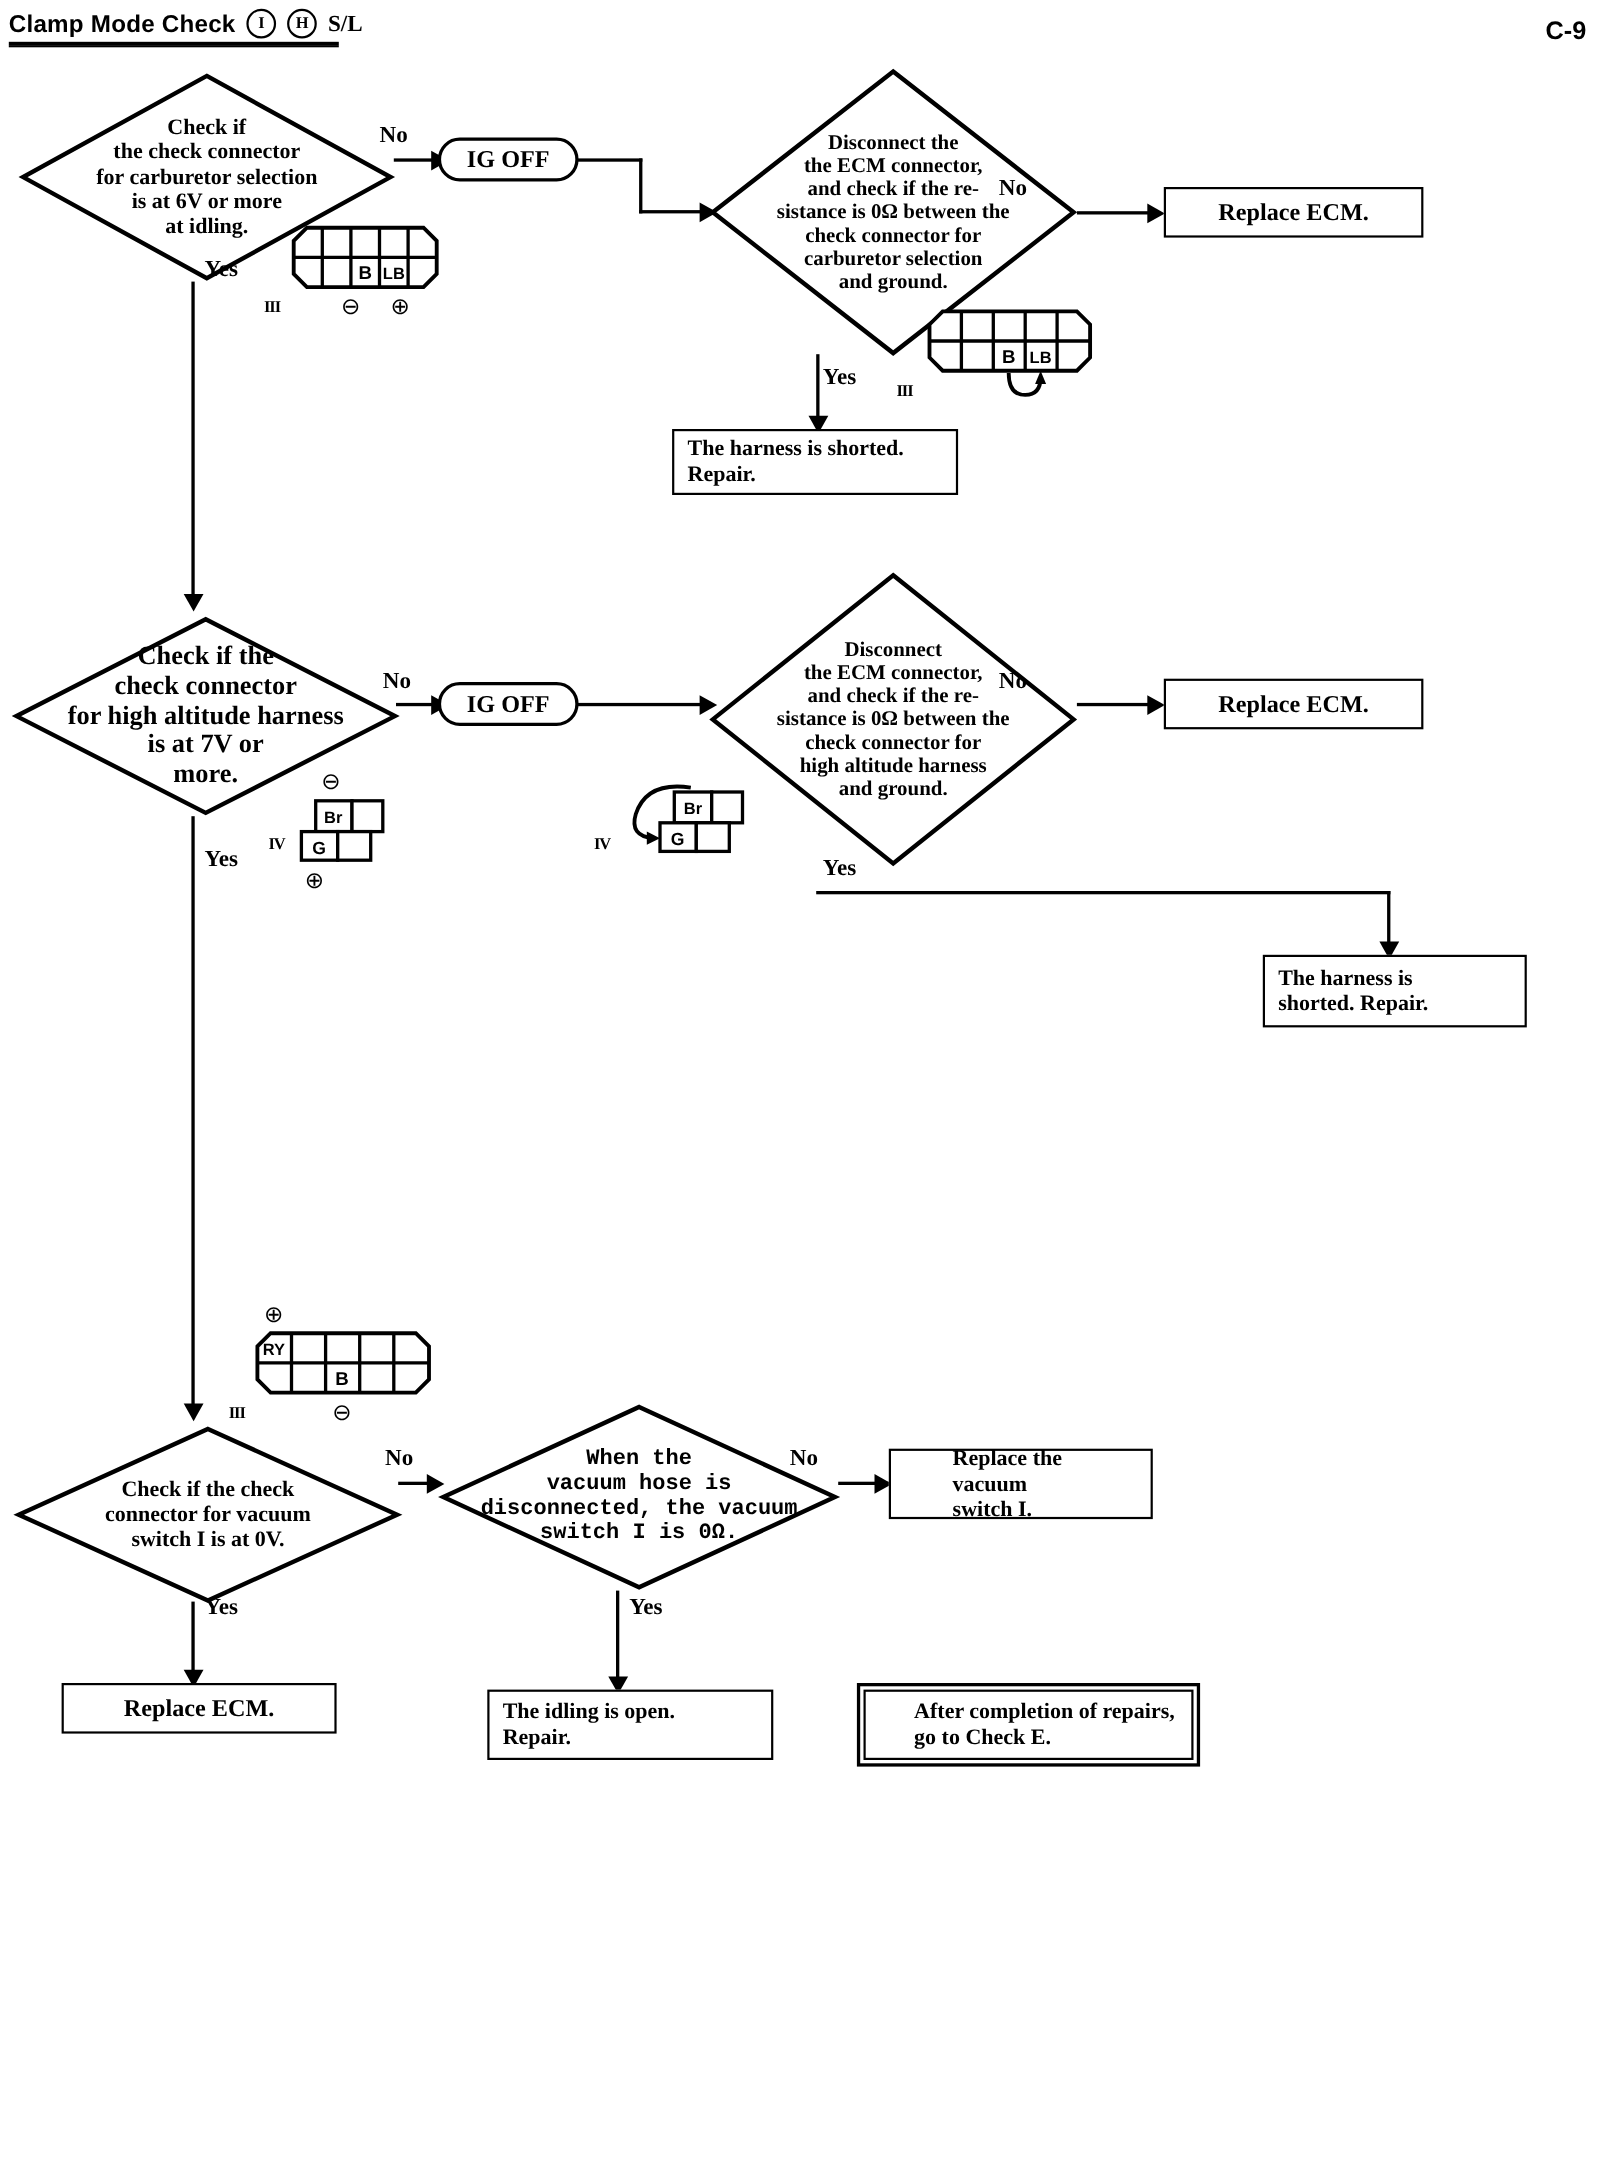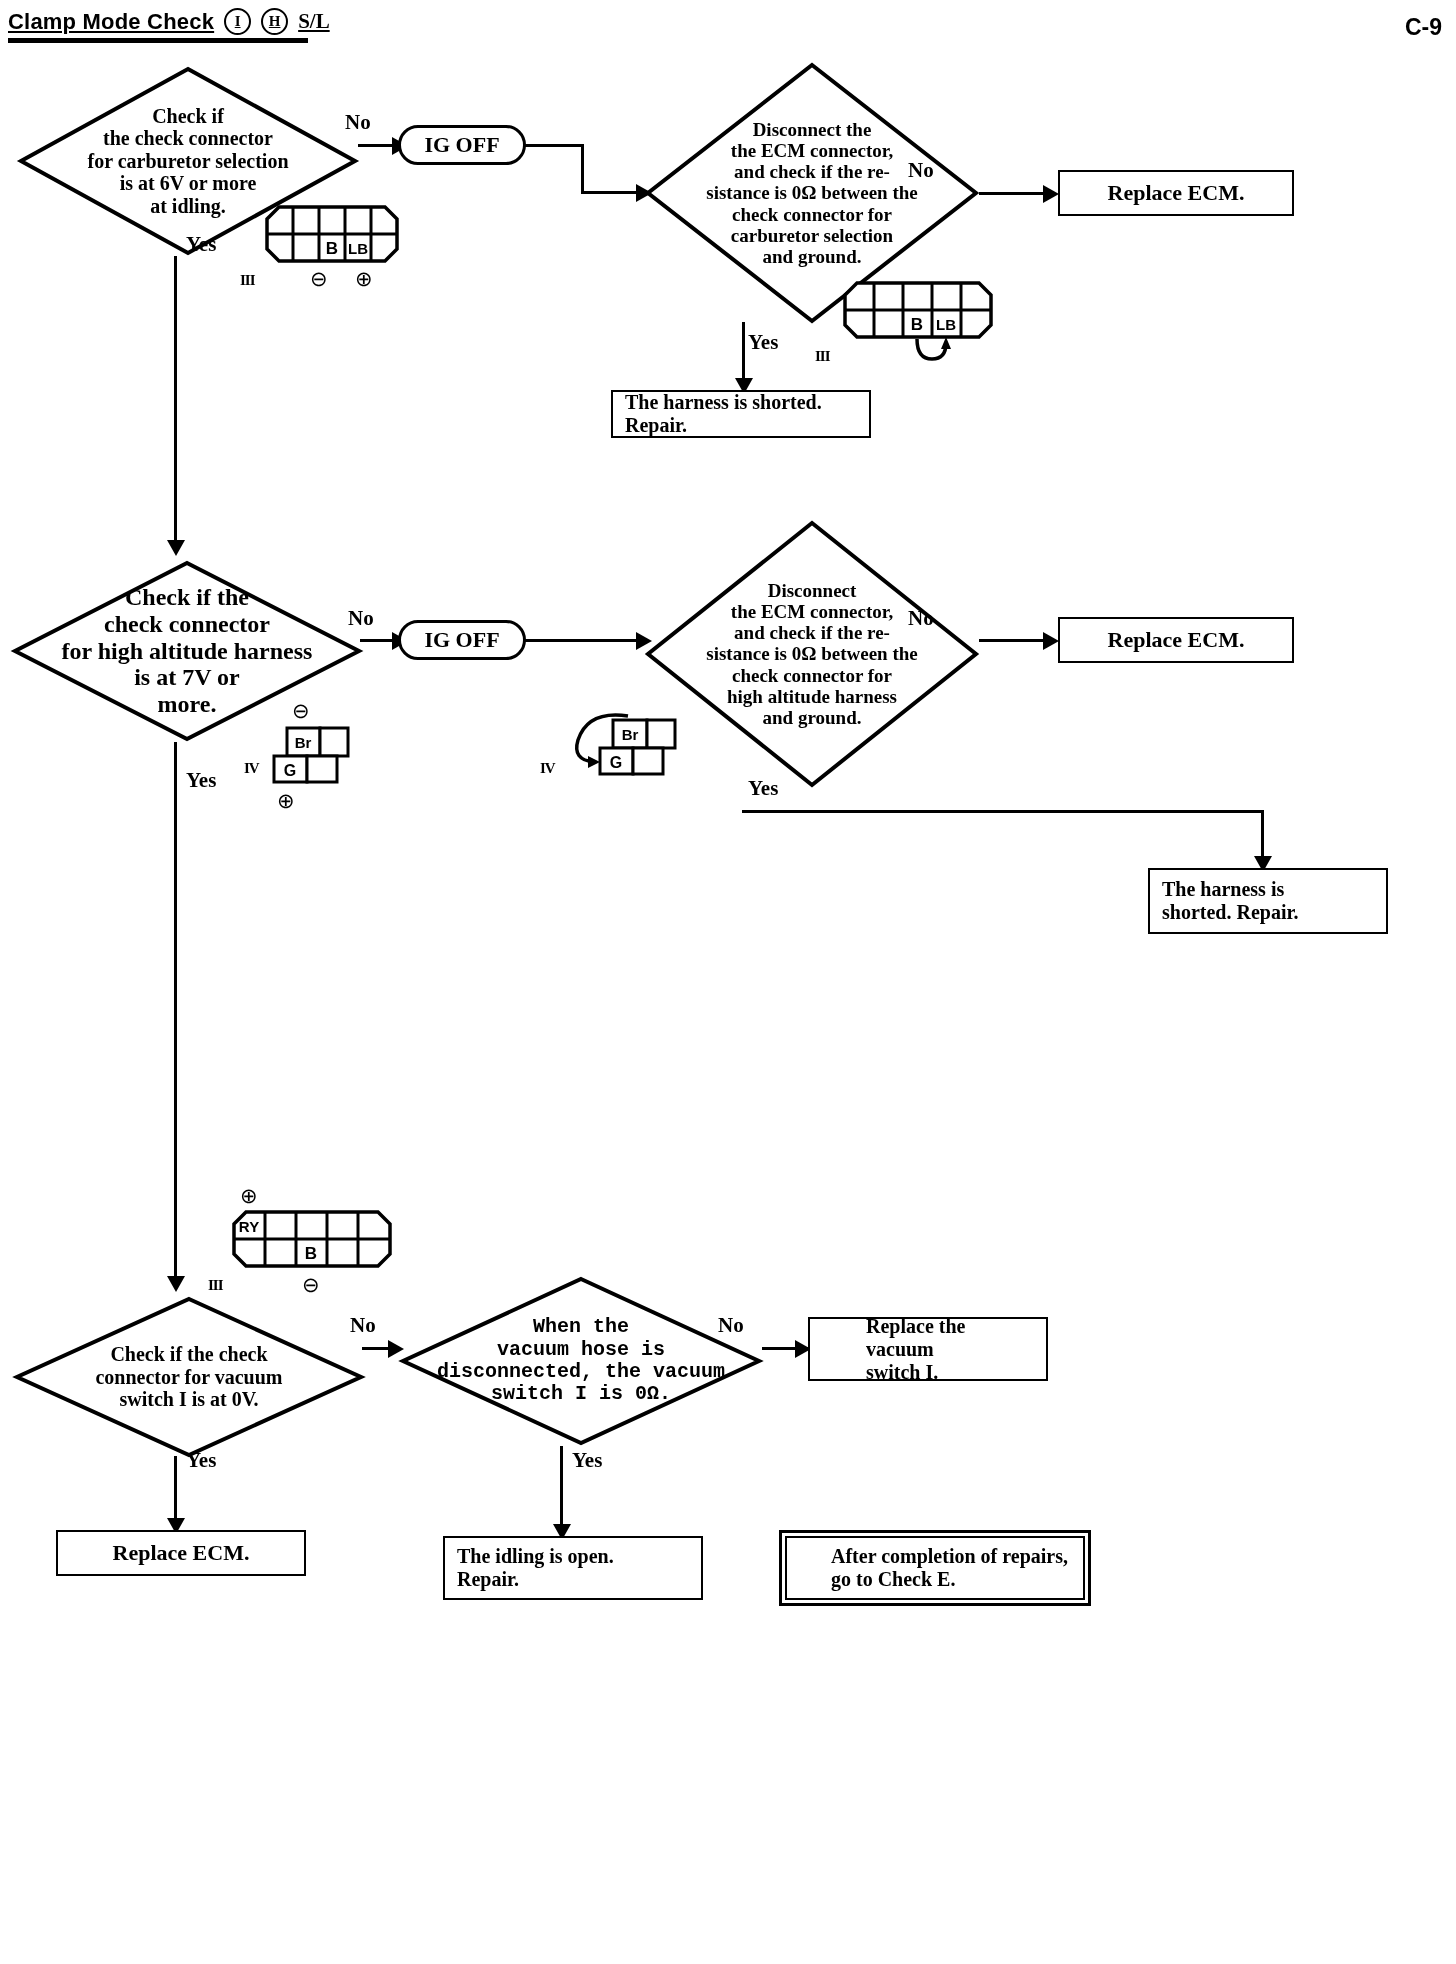--- a/index.html
+++ b/index.html
@@ -4,21 +4,21 @@
 <style>
   html,body{margin:0;padding:0;}
   body{
     width:1456px;height:1964px;background:#fff;
     font-family:"Liberation Serif", serif;
     color:#000;position:relative;overflow:hidden;
   }
   .page{position:absolute;left:0;top:0;width:1456px;height:1964px;}
 
   
-  .hdr{position:absolute;left:8px;top:8px;display:flex;align-items:center;gap:10px;text-decoration:underline;}
+  .hdr{position:absolute;left:8px;top:8px;display:flex;align-items:center;gap:10px;}
   .hdr .t{font-family:"Liberation Sans",sans-serif;font-weight:bold;font-size:22px;letter-spacing:.2px;}
   .circsym{display:inline-flex;align-items:center;justify-content:center;
     width:23px;height:23px;border:2.5px solid #000;border-radius:50%;
     font-family:"Liberation Serif",serif;font-weight:bold;font-size:15px;line-height:1;}
   .hdr .sl{font-family:"Liberation Serif",serif;font-weight:bold;font-size:21px;}
   .hdr-rule{position:absolute;left:8px;top:38px;width:300px;height:0;
     border-top:3px solid #000;border-bottom:2px solid #000;height:4px;box-sizing:border-box;}
   .pageno{position:absolute;right:14px;top:14px;font-family:"Liberation Sans",sans-serif;
     font-weight:bold;font-size:23px;}
 
@@ -111,21 +111,21 @@
   <div class="lbl" style="left:908px;top:158px;">No</div>
   <div class="ln h" style="left:979px;top:192px;width:75px;"></div>
   <div class="arrow r" style="left:1043px;top:185px;"></div>
   <div class="rect center" style="left:1058px;top:170px;width:236px;height:46px;font-size:22px;">
     <span>Replace ECM.</span>
   </div>
 
   <div class="lbl" style="left:748px;top:330px;">Yes</div>
   <div class="ln v" style="left:742px;top:322px;height:62px;"></div>
   <div class="arrow d" style="left:735px;top:378px;"></div>
-  <div class="rect" style="left:611px;top:390px;width:260px;height:48px;font-size:20px;">
+  <div class="rect" style="left:611px;top:390px;width:260px;height:60px;font-size:20px;">
     <span style="white-space:pre-line;">The harness is shorted.
 Repair.</span>
   </div>
 
   <div class="rn" style="left:240px;top:224px;">III</div>
   <div class="conn" style="left:265px;top:205px;">
     <svg width="134" height="58" viewBox="0 0 134 58">
       <path d="M14 2 H120 L132 14 V44 L120 56 H14 L2 44 V14 Z" fill="#fff" stroke="#000" stroke-width="3.5"></path>
       <line x1="2" y1="29" x2="132" y2="29" stroke="#000" stroke-width="3"></line>
       <line x1="28" y1="2" x2="28" y2="56" stroke="#000" stroke-width="3"></line>

